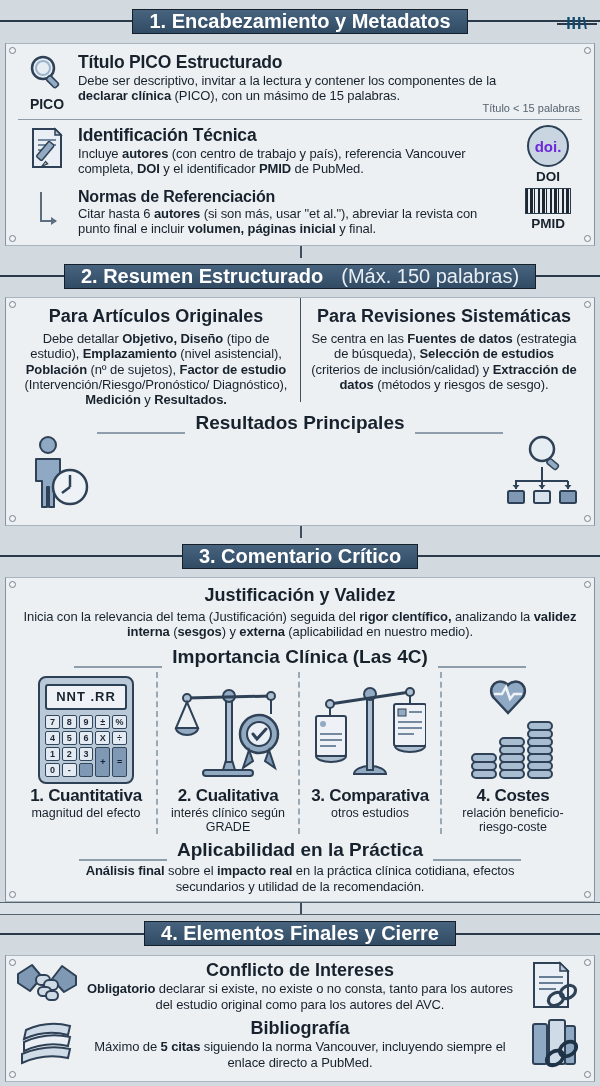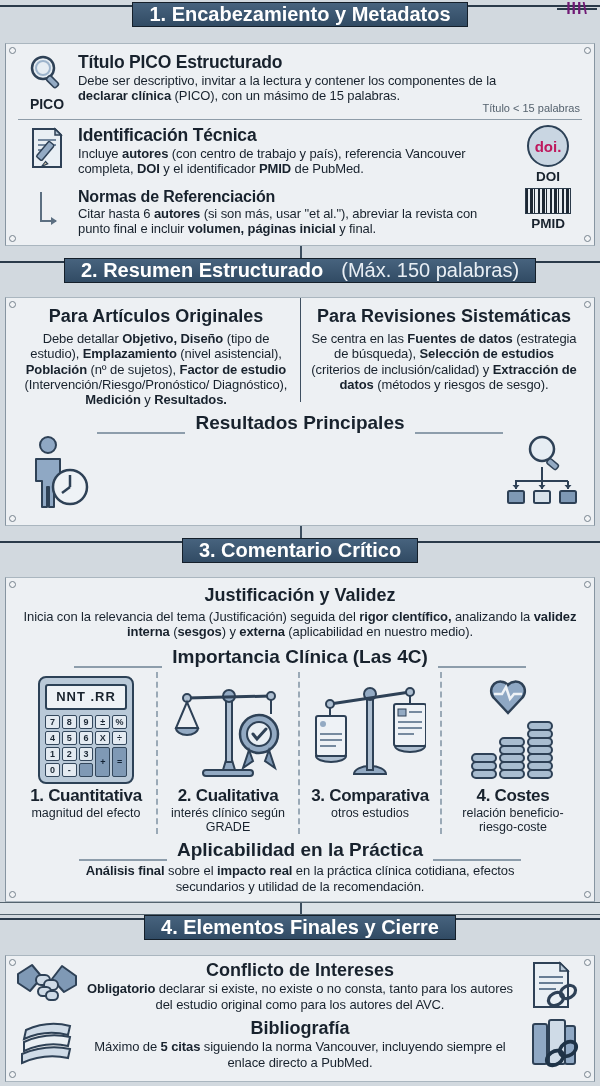--- a/index.html
+++ b/index.html
@@ -5,39 +5,39 @@
   * { margin:0; padding:0; box-sizing:border-box; }
   html,body { width:600px; }
   body {
     height:1086px; background:#d2d9df;
     font-family:"Liberation Sans", sans-serif;
     color:#18222d; overflow:hidden;
   }
   #root { display:flex; flex-direction:column; height:1086px; }
 
   
-  .hdr-row { display:flex; align-items:flex-start; }
+  .hdr-row { display:flex; align-items:center; }
   .hdr-deco {
     flex:1; margin:3px 0; border:1px solid #2a3a4a; background:#cdd8e0;
     background-image:repeating-linear-gradient(180deg,#cdd8e0 0 7px,#9db0bf 7px 8px);
     position:relative;
   }
   .hdr-deco .cell-line { position:absolute; top:0; bottom:0; width:1px; background:#8ea2b2; }
   .hdr-band {
     background:linear-gradient(180deg,#47637e,#314b64);
     border:1px solid #141f2a; color:#fff;
     font-size:20px; font-weight:bold; white-space:nowrap;
     display:flex; align-items:center; padding:0 16px;
   }
   .hdr-band .light { font-weight:normal; margin-left:18px; color:#e8eef4; }
   .corner-mark {
     position:absolute; right:2px; top:2px; bottom:2px; width:40px;
     background:#dde6ec; border:1px solid #2a3a4a;
     display:flex; align-items:center; justify-content:center;
-    font-weight:bold; font-size:16px; color:#701a75; letter-spacing:1px;
+    font-weight:bold; font-size:16px; color:#0c4a6e; letter-spacing:1px;
   }
 
   
   .conn { position:relative; }
   .conn::before { content:""; position:absolute; left:50%; top:0; bottom:0; width:2px; background:#3c4e5f; }
   .conn.ruled { border-top:1px solid #54646f; border-bottom:1px solid #54646f; background:#dbe2e7; }
 
   
   .panel {
     margin:0 5px; background:#edf0f3; position:relative;
@@ -62,21 +62,21 @@
   
   .p1-row { display:flex; padding:8px 14px 4px 10px; position:relative; }
   .icon-col { width:62px; flex:0 0 62px; display:flex; flex-direction:column; align-items:center; }
   .icon-col .icon-label { font-weight:bold; font-size:14px; margin-top:2px; }
   .p1-note { position:absolute; right:14px; bottom:2px; font-size:11px; color:#55626e; }
   .p1-div { height:1px; background:#8e9ca8; margin:3px 12px; }
   .side-col { width:64px; flex:0 0 64px; display:flex; flex-direction:column; align-items:center; }
   .doi-circle {
     width:42px; height:42px; border-radius:50%; background:#c9d6e2;
     border:2px solid #2c4156; display:flex; align-items:center; justify-content:center;
-    font-weight:bold; font-size:15px; color:#be185d;
+    font-weight:bold; font-size:15px; color:#6d28d9;
   }
   .side-label { font-weight:bold; font-size:13.5px; margin-top:2px; }
   .barcode {
     width:46px; height:26px; background:
       repeating-linear-gradient(90deg,#1c2733 0 2px,#e8edf1 2px 4px,#1c2733 4px 7px,#e8edf1 7px 8px,#1c2733 8px 9px,#e8edf1 9px 12px);
     border:1px solid #2c3b4a;
   }
   .normas { padding-left:26px; }
   .elbow { position:absolute; left:34px; top:4px; width:16px; height:30px;
     border-left:2px solid #5c6f81; border-bottom:2px solid #5c6f81; }

